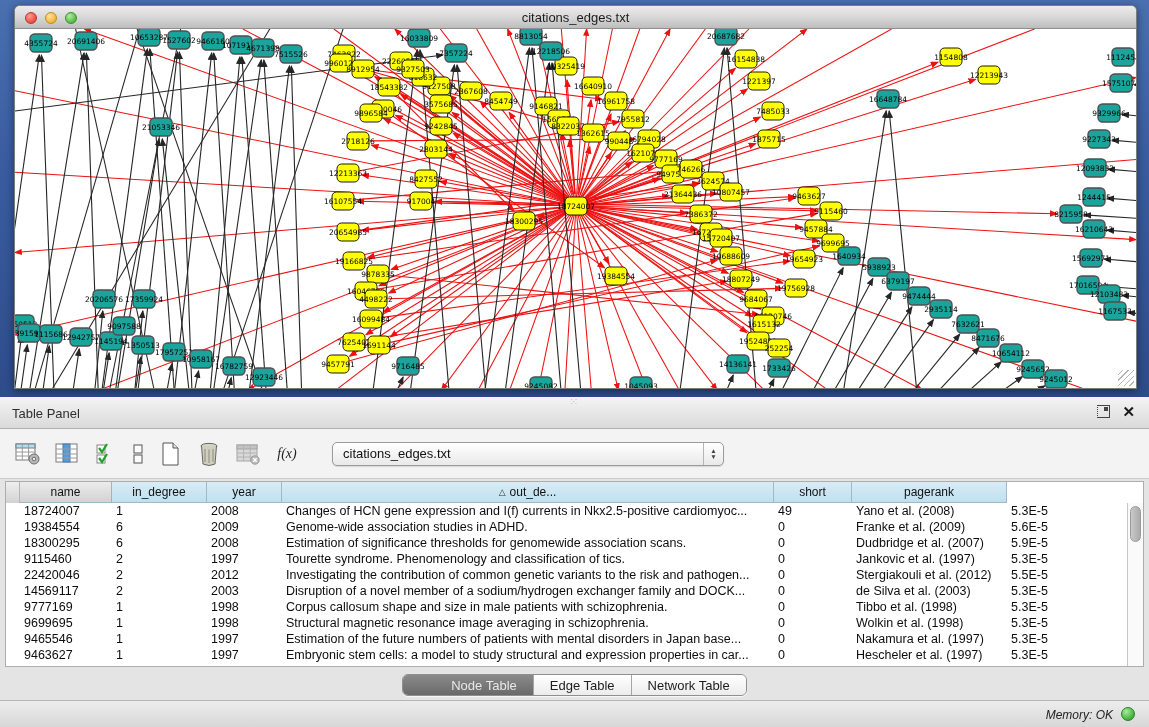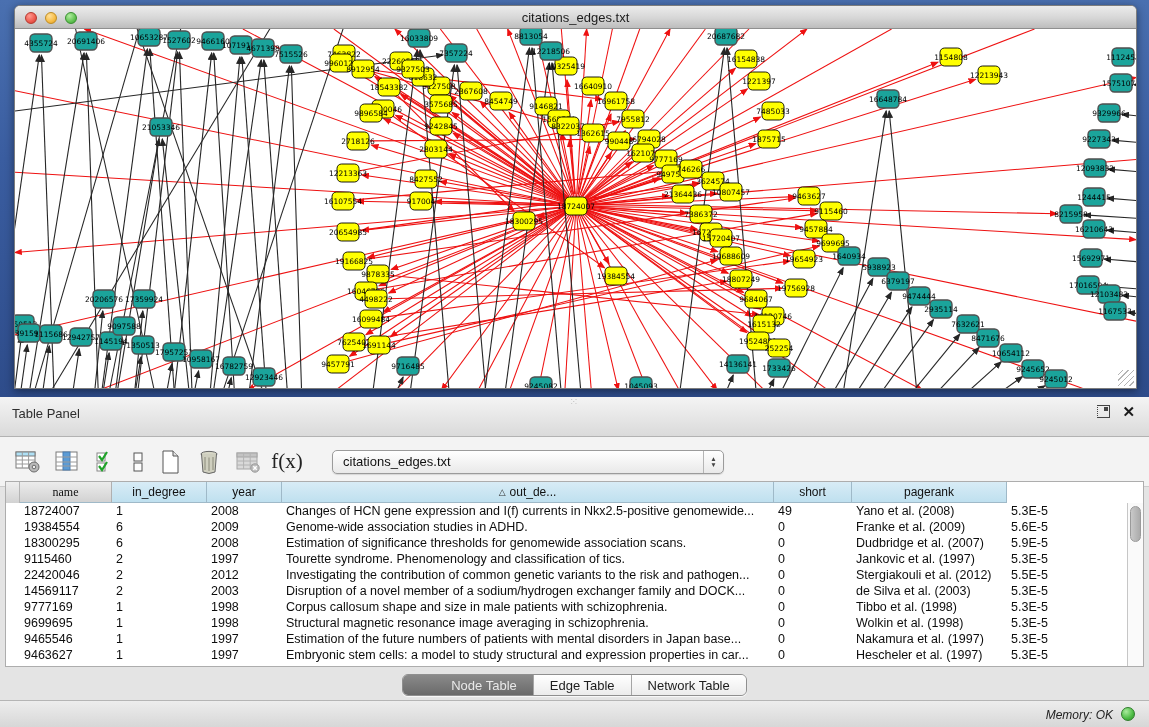--- a/index.html
+++ b/index.html
@@ -20,52 +20,52 @@
   .light { width:12px; height:12px; border-radius:50%; }
   .light.red   { background:radial-gradient(circle at 35% 30%, #ff9a90, #ee5a4f 60%, #c83c33); border:1px solid #b5382e;}
   .light.yellow{ background:radial-gradient(circle at 35% 30%, #ffe09a, #f7bc45 60%, #d89a27); border:1px solid #c08d22;}
   .light.green { background:radial-gradient(circle at 35% 30%, #b2eda0, #62c353 60%, #3d9c34); border:1px solid #38902f;}
   #net-canvas { position:absolute; left:0; top:23px; width:1121px; height:361px; background:#fff; }
   .resize-grip { position:absolute; right:2px; bottom:2px; width:16px; height:16px; opacity:.55;
     background:repeating-linear-gradient(135deg, transparent 0 3px, #777 3px 4px); }
 
   
   .table-panel { position:absolute; left:0; top:397px; width:1149px; height:330px; background:#e4e4e4; }
-  .panel-header { position:relative; height:40px;
+  .panel-header { position:relative; height:32px;
        background:linear-gradient(180deg,#f4f4f4,#dadada); border-bottom:1px solid #b2b2b2; }
   .splitter-dot { position:absolute; left:571px; top:2px; width:8px; height:5px; color:#9a9a9a; font-size:7px; line-height:5px;}
   .panel-title { position:absolute; left:12px; top:9px; font-size:13px; color:#2e2e2e; }
   .panel-btns { position:absolute; right:14px; top:7px; display:flex; gap:12px; align-items:center; }
   .float-ic { width:13px; height:13px; border:1.5px solid #444; border-left:1.5px dotted #444; position:relative; }
   .float-ic:after { content:""; position:absolute; right:1px; top:1px; width:4px; height:4px; background:#444; }
   .close-ic { font-size:15px; font-weight:bold; color:#1a1a1a; line-height:15px; cursor:default;}
 
   .toolbar { position:relative; height:50px; background:#f3f3f3; border-bottom:1px solid #cccccc;
              display:flex; align-items:center; padding-left:12px; }
   .tb-btn { width:32px; height:32px; margin-right:7px; display:flex; align-items:center; justify-content:center; }
   .tb-btn.small { width:18px; }
-  .fx { font-family:"Liberation Serif", serif; font-size:21px; color:#222; }
+  .fx { font-family:"Liberation Serif", serif; font-style:italic; font-size:14px; color:#222; }
   .select-box { margin-left:22px; width:392px; height:24px; border:1px solid #9b9b9b; border-radius:5px;
        background:linear-gradient(180deg,#ffffff,#e9e9e9); position:relative; display:flex; align-items:center;
        box-shadow:0 1px 1px rgba(0,0,0,.12); }
   .select-box .val { padding-left:10px; font-size:13px; color:#111; }
   .stepper { position:absolute; right:0; top:0; width:20px; height:100%; border-left:1px solid #b5b5b5;
        display:flex; flex-direction:column; align-items:center; justify-content:center; color:#444; }
   .stepper span { font-size:6.5px; line-height:6px; }
 
   .table-block { position:absolute; left:5px; right:5px; top:84px; height:186px; background:#fff;
                  border:1px solid #adadad; overflow:hidden; }
   .tgrid { display:grid; grid-template-columns:92px 95px 75px 492px 78px 155px 1fr; }
   .thead-row { position:relative; padding-left:14px; height:21px; }
   .gutter-head { position:absolute; left:0; top:0; width:14px; height:21px;
        background:linear-gradient(180deg,#efefef,#d2d2d2); border-right:1px solid #b5b5b5;}
   .hcell { height:21px; font-size:12px; color:#111; display:flex; align-items:center; justify-content:center;
        background:linear-gradient(180deg,#d8ecf6,#bfe0ef); border-right:1px solid #9fb9c8; border-bottom:1px solid #9fb9c8;
        overflow:hidden; white-space:nowrap; }
-  .hcell.first { background:linear-gradient(180deg,#ececec,#d2d2d2); border-right:1px solid #b0b0b0;font-family:Liberation Serif, serif; }
+  .hcell.first { background:linear-gradient(180deg,#ececec,#d2d2d2); border-right:1px solid #b0b0b0; }
   .hcell .sort-tri { font-size:9px; margin-right:4px; color:#333; }
   .tbody { position:absolute; left:0; top:21px; right:16px; bottom:0; overflow:hidden; background:#fff; }
   .trow { padding-left:14px; height:16px; cursor:default; }
   .tcell { font-size:12.5px; color:#0d0d0d; line-height:16px; white-space:nowrap; overflow:hidden;
            padding-left:4px; }
   .gutter-body { position:absolute; left:0; top:21px; bottom:0; width:14px; background:#e9e9e9; border-right:1px solid #c4c4c4;}
   .vscroll { position:absolute; right:0; top:21px; bottom:0; width:16px; background:#fafafa; border-left:1px solid #c6c6c6; }
   .vthumb { position:absolute; left:2px; top:3px; width:11px; height:36px; border-radius:6px;
             background:linear-gradient(90deg,#c9c9c9,#ababab); border:1px solid #9a9a9a; }
 
@@ -916,21 +916,21 @@
       </div>
       <div class="hcell">short</div>
       <div class="hcell">pagerank</div>
     </div>
     <div class="gutter-body"></div>
     <div class="tbody" id="tbody">
         <div class="trow tgrid">
           <div class="tcell">18724007</div>
           <div class="tcell">1</div>
           <div class="tcell">2008</div>
-          <div class="tcell">Changes of HCN gene expression and I(f) currents in Nkx2.5-positive genomewide...</div>
+          <div class="tcell">Changes of HCN gene expression and I(f) currents in Nkx2.5-positive cardiomyoc...</div>
           <div class="tcell">49</div>
           <div class="tcell">Yano et al. (2008)</div>
           <div class="tcell">5.3E-5</div>
         </div>
         <div class="trow tgrid">
           <div class="tcell">19384554</div>
           <div class="tcell">6</div>
           <div class="tcell">2009</div>
           <div class="tcell">Genome-wide association studies in ADHD.</div>
           <div class="tcell">0</div>

